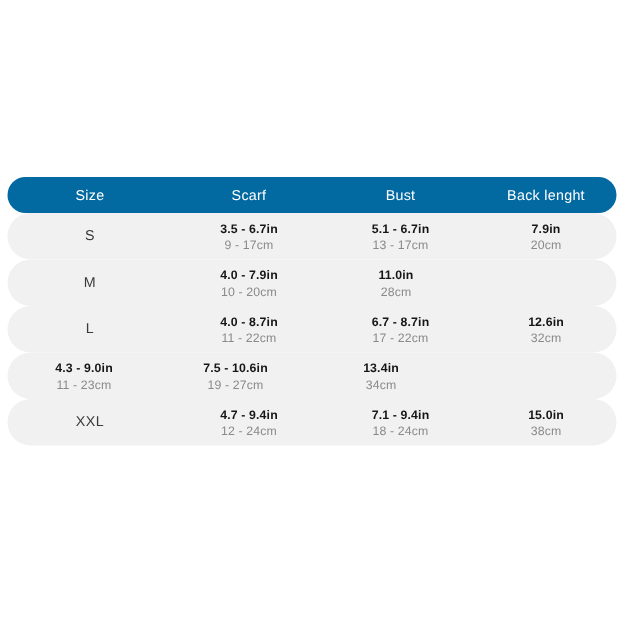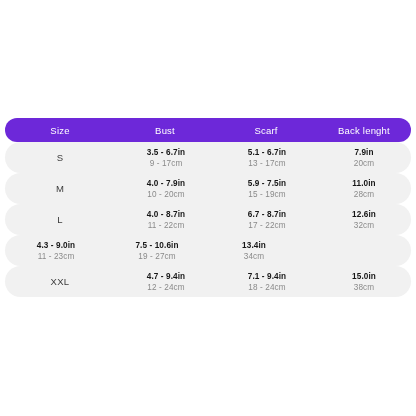--- a/index.html
+++ b/index.html
@@ -36,21 +36,21 @@
   .row {
     display: flex;
     flex-direction: row;
     align-items: center;
     border-radius: 18px;
     box-sizing: border-box;
   }
 
   .header-row {
     height: 24px;
-    background: #6d28d9;
+    background: #0369a1;
     border-radius: 16px;
   }
 
   .body-row {
     height: 31px;
     background: #f1f1f1;
   }
 
   
   .c-size   { width: 110px; }
@@ -100,25 +100,25 @@
 <body>
 
 <div class="page">
 
   <div class="size-table">
 
     <div class="row header-row">
       <div class="cell c-size">
         <span>Size</span>
       </div>
+      <div class="cell c-scarf">
+        <span>Scarf</span>
+      </div>
       <div class="cell c-bust">
         <span>Bust</span>
-      </div>
-      <div class="cell c-scarf">
-        <span>Scarf</span>
       </div>
       <div class="cell c-back">
         <span>Back lenght</span>
       </div>
     </div>
 
     <div class="row body-row">
       <div class="cell c-size">
         <span class="size-label">S</span>
       </div>
@@ -137,24 +137,20 @@
     </div>
 
     <div class="row body-row">
       <div class="cell c-size">
         <span class="size-label">M</span>
       </div>
       <div class="cell c-scarf">
         <span class="val-in">4.0 - 7.9in</span>
         <span class="val-cm">10 - 20cm</span>
       </div>
-      <div class="cell c-bust">
-        <span class="val-in">5.9 - 7.5in</span>
-        <span class="val-cm">15 - 19cm</span>
-      </div>
       <div class="cell c-back">
         <span class="val-in">11.0in</span>
         <span class="val-cm">28cm</span>
       </div>
     </div>
 
     <div class="row body-row">
       <div class="cell c-size">
         <span class="size-label">L</span>
       </div>

